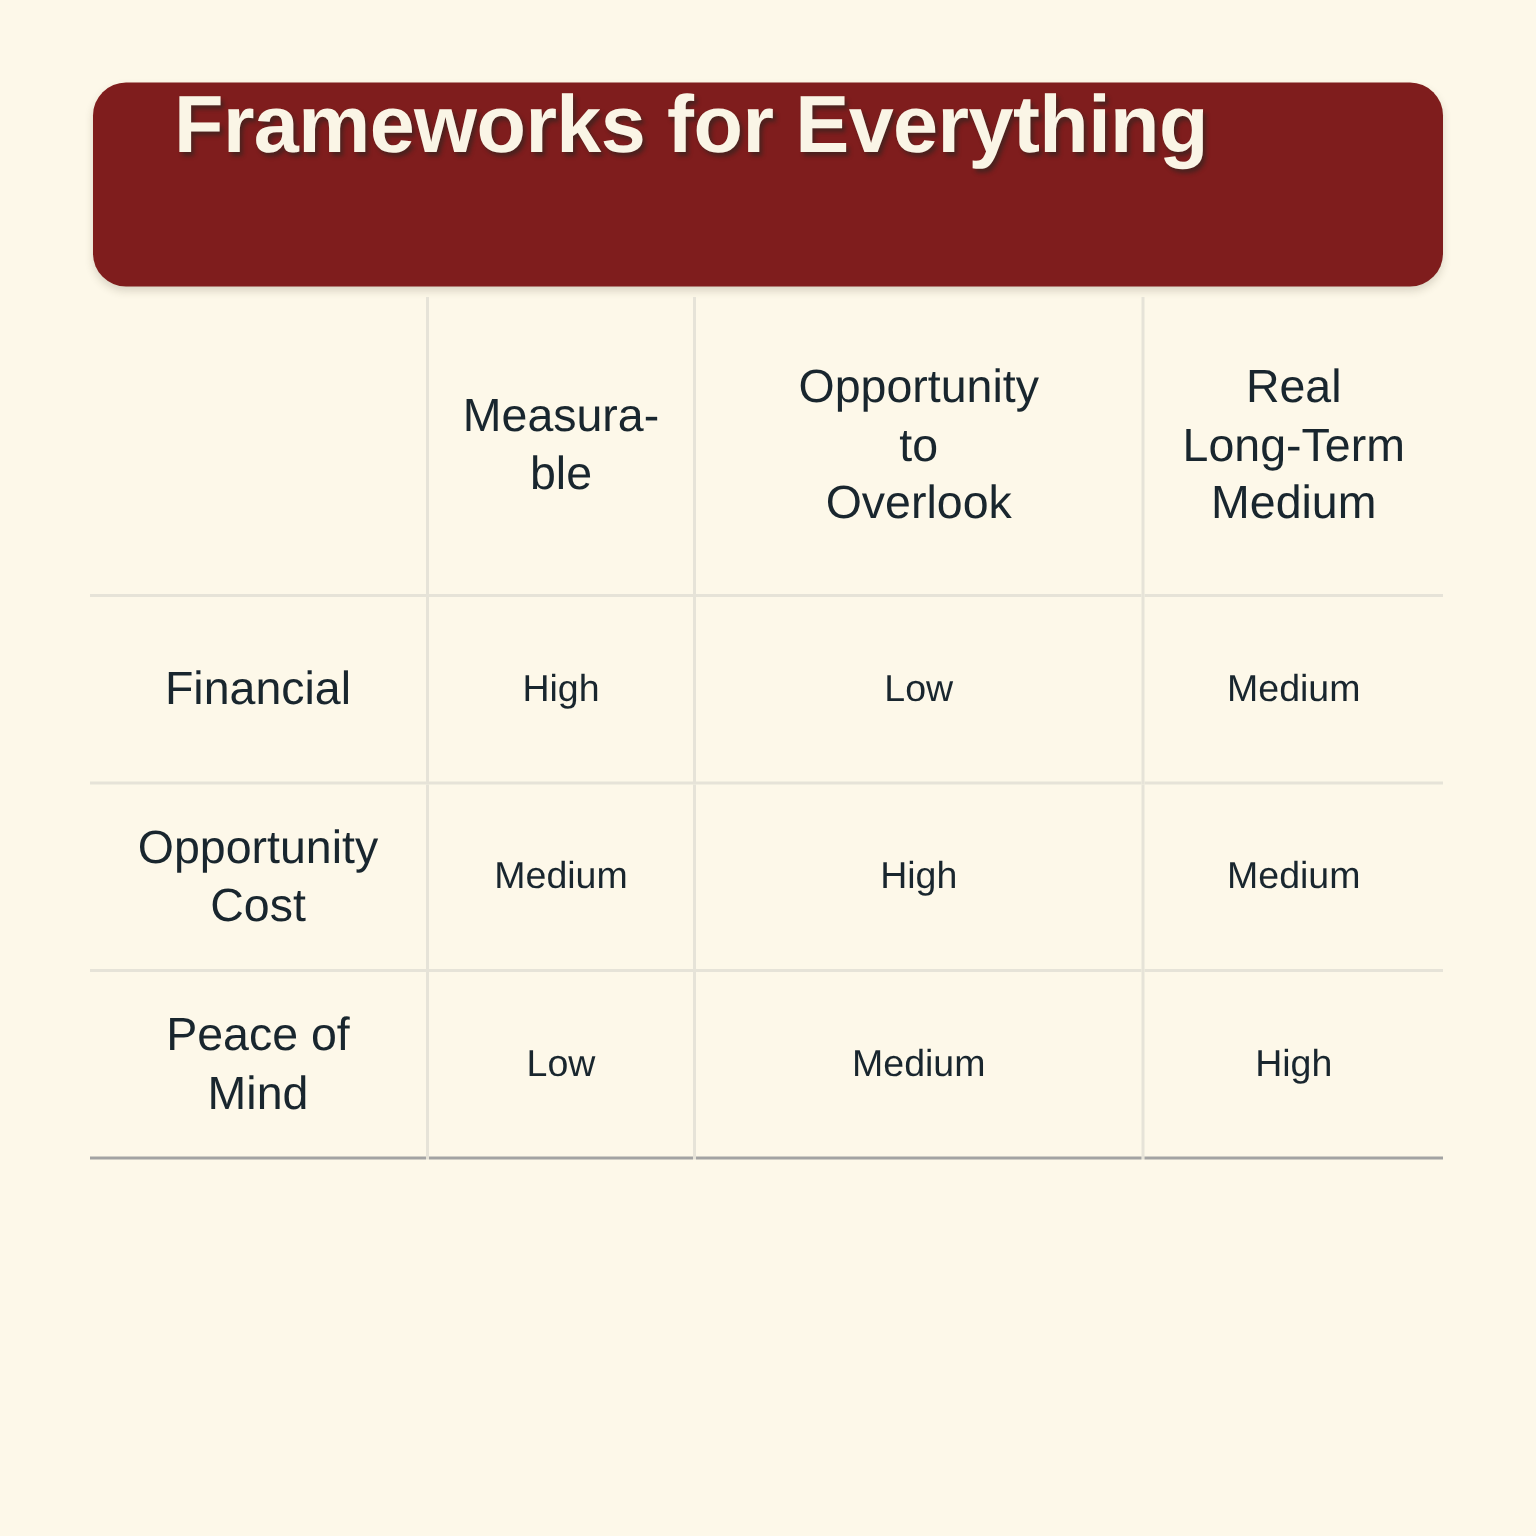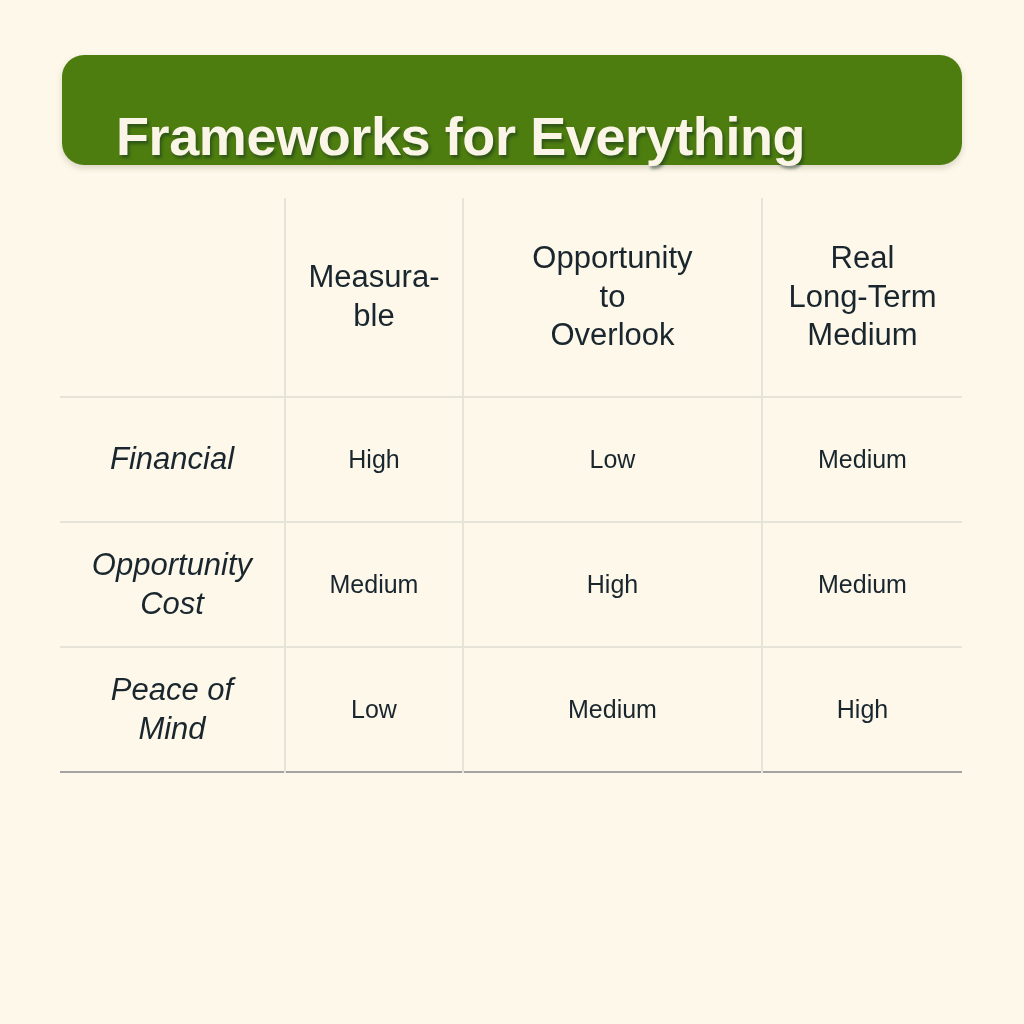--- a/index.html
+++ b/index.html
@@ -21,26 +21,26 @@
     background: #fdf8e9;
     box-sizing: border-box;
   }
 
   
   #title-banner {
     position: absolute;
     left: 62px;
     top: 55px;
     width: 900px;
-    height: 110px;
-    background: #4d7c0f;
+    height: 136px;
+    background: #7f1d1d;
     border-radius: 22px;
     box-shadow: 0 3px 6px rgba(60, 55, 35, 0.18);
     display: flex;
-    align-items: flex-end;
+    align-items: flex-start;
   }
   #title-text {
     margin-left: 54px;
     color: #faf5e6;
     font-size: 54px;
     font-weight: bold;
     letter-spacing: -0.4px;
     line-height: 1.05;
     text-shadow: 2px 3px 3px rgba(12, 40, 33, 0.45);
     white-space: nowrap;
@@ -94,21 +94,20 @@
   thead th.head-label {
     
   }
 
   tbody td {
     height: 123px;
     font-size: 25px;
   }
   tbody td.row-label {
     font-size: 31px;
-    font-style: italic;
   }
 
   .stack-line { display: block; }
 </style>
 </head>
 <body>
 
 <div id="page">
 
   <div id="title-banner">

